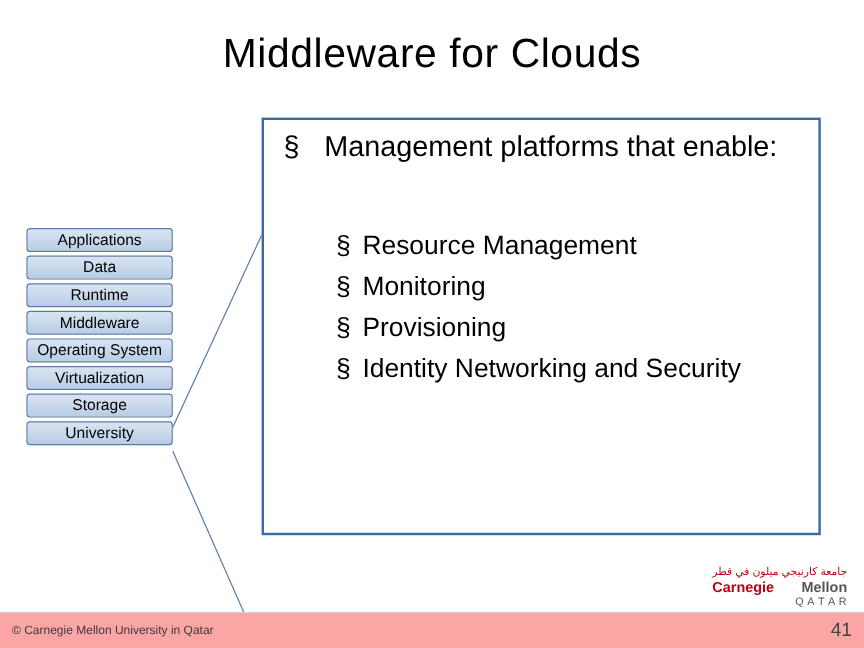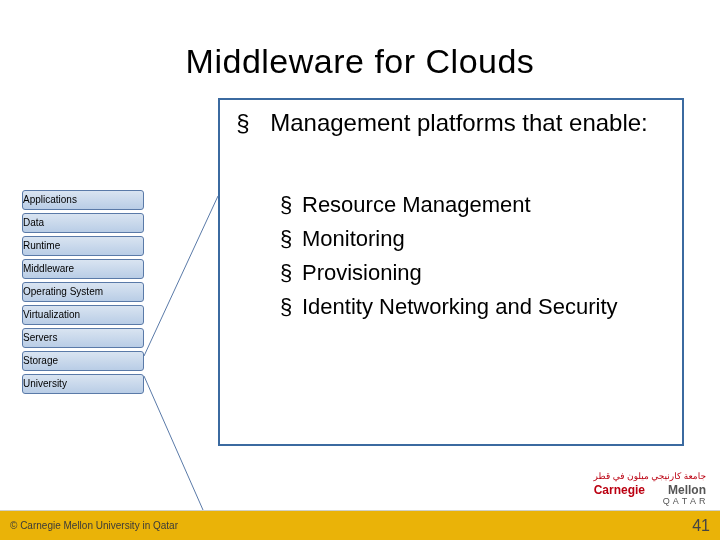--- a/index.html
+++ b/index.html
@@ -1,18 +1,18 @@
 <!DOCTYPE html>
 <html><head>
 <meta charset="utf-8">
 <style>
   * { box-sizing: border-box; margin: 0; padding: 0; }
   html, body { width: 720px; height: 540px; font-family: Arial, Helvetica, sans-serif; background: #fff; color: #000; }
   .slide { position: relative; width: 720px; height: 540px; }
-  .title { font-size: 34px; text-align: center; padding-top: 42px; letter-spacing: 0.5px; }
+  .title { font-size: 34px; text-align: center; padding-top: 26px; letter-spacing: 0.5px; }
   .main-area { position: absolute; left: 0; top: 98px; width: 720px; }
   .content-box {
     position: absolute;
     left: 218px; top: 0;
     width: 466px; height: 348px;
     border: 2px solid #3b6aa0;
   }
   .lead-bullet {
     position: absolute;
     left: 12px; top: 8px;
@@ -34,35 +34,36 @@
   .sub-list .txt { max-width: 360px; }
   .stack {
     position: absolute;
     left: 22px; top: 92px;
   }
   .layer {
     width: 122px; height: 20px;
     background: linear-gradient(#d9e4f1, #b9cde6);
     border: 1px solid #5a7aa8;
     border-radius: 3px;
-    font-size: 10px;
+    font-size: 13px;
+    text-align: center;
     line-height: 18px;
     color: #000;
     margin-bottom: 3px;
   }
   .connectors {
     position: absolute;
     left: 0; top: 98px;
     pointer-events: none;
   }
   .footer {
     position: absolute;
     left: 0; bottom: 0;
     width: 720px; height: 30px;
-    background: #eab308;
+    background: #fca5a5;
     border-top: 1px solid #d0d0c6;
     display:flex; align-items:center; justify-content:space-between;
     padding: 0 10px;
     font-size: 10px;
     color: #3a3a3a;
   }
   .footer .pagenum { font-size: 16px; color:#444;text-align:right; }
   .logo {
     position: absolute;
     right: 14px; bottom: 34px;
@@ -114,21 +115,20 @@
 
   </div>
 
   <div class="stack" style="top:190px;">
     <div class="layer">Applications</div>
     <div class="layer">Data</div>
     <div class="layer">Runtime</div>
     <div class="layer">Middleware</div>
     <div class="layer">Operating System</div>
     <div class="layer">Virtualization</div>
-    <div class="layer">Servers</div>
     <div class="layer">Storage</div>
     <div class="layer">University</div>
   </div>
 
   <div class="logo">
     <div class="ar">جامعة كارنيجي ميلون في قطر</div>
     <div>
       <span class="en1">Carnegie</span><span class="en2">Mellon</span>
     </div>
     <div class="q">Q A T A R</div>

